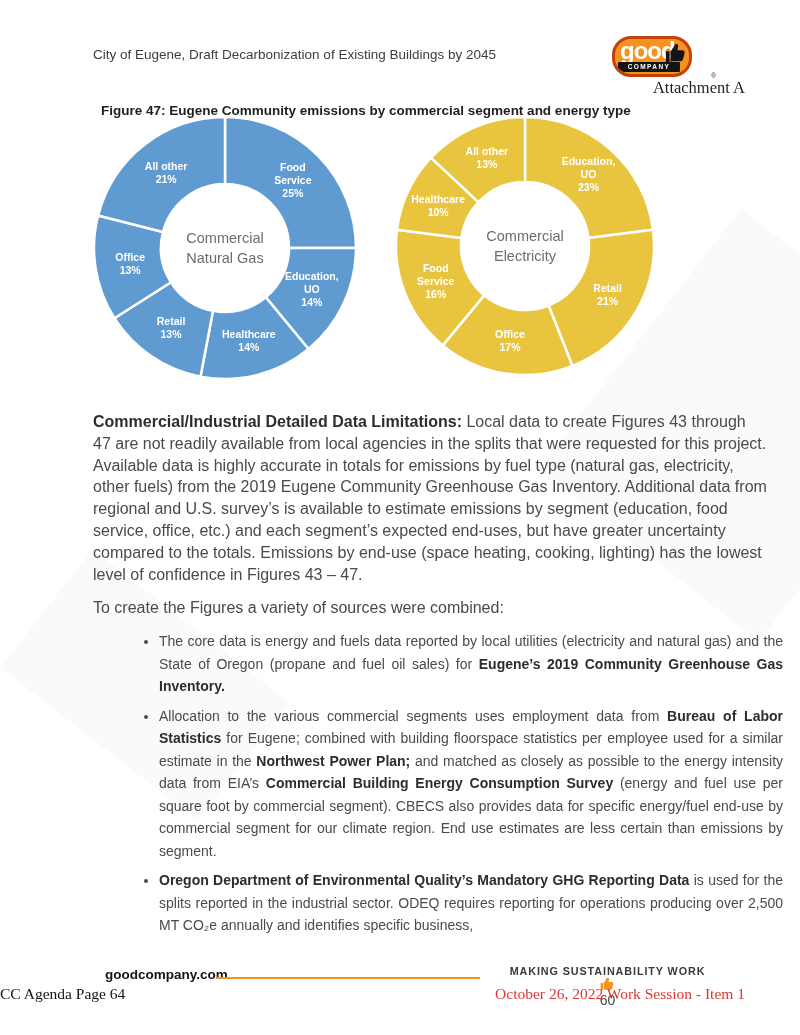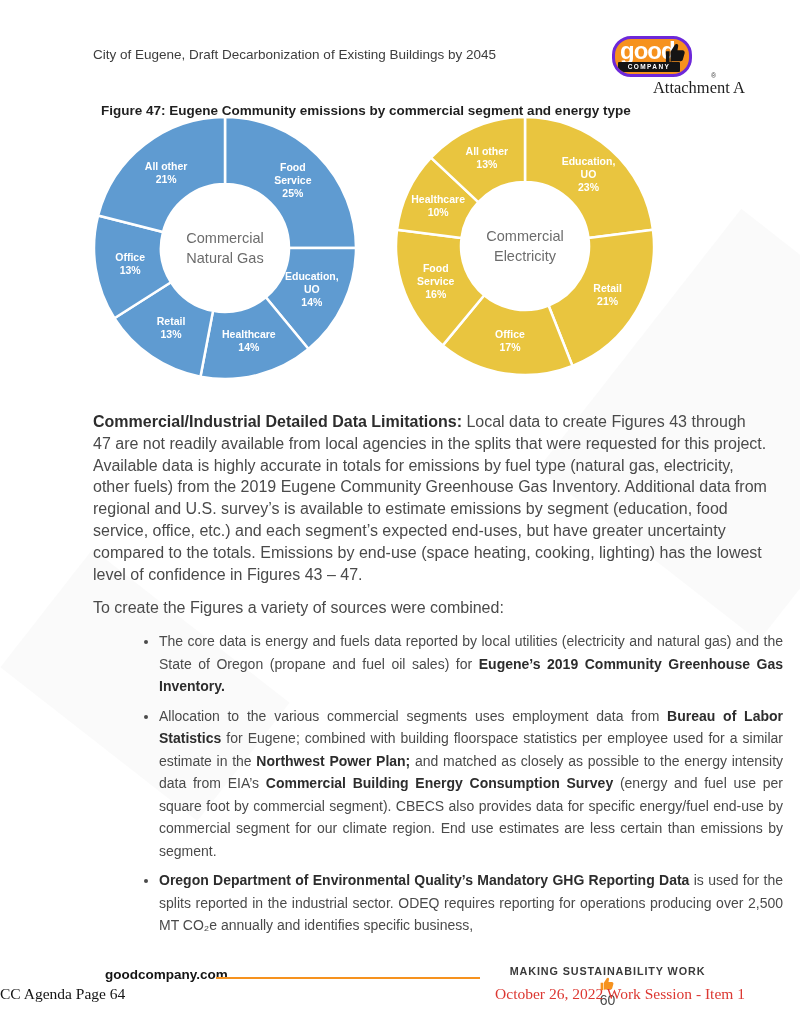--- a/index.html
+++ b/index.html
@@ -9,21 +9,21 @@
     font-family:"Liberation Sans", sans-serif;color:#4a4a4a;
   }
   .watermark{position:absolute;background:rgba(110,110,110,0.035);pointer-events:none;}
   .wm1{left:610px;top:260px;width:280px;height:330px;transform:rotate(38deg);}
   .wm2{left:20px;top:610px;width:250px;height:150px;transform:rotate(38deg);}
 
   
   .header-title{position:absolute;left:93px;top:47px;font-size:13.5px;color:#3d3d3d;}
   .logo-badge{
     position:absolute;left:612px;top:36px;width:80px;height:41px;
-    border:3px solid #6d28d9;border-radius:19px;overflow:hidden;box-sizing:border-box;
+    border:3px solid #c2410c;border-radius:19px;overflow:hidden;box-sizing:border-box;
   }
   .logo-inner{position:relative;width:100%;height:100%;}
   .logo-good{
     position:absolute;left:5px;top:-2px;font-size:24px;font-weight:700;
     color:#ffffff;letter-spacing:-1px;
   }
   .logo-company{
     position:absolute;left:3px;bottom:2px;width:62px;height:10px;background:#141414;
     color:#ffffff;font-size:6.5px;font-weight:700;letter-spacing:1.4px;
     text-align:center;line-height:10px;border-radius:1px;

